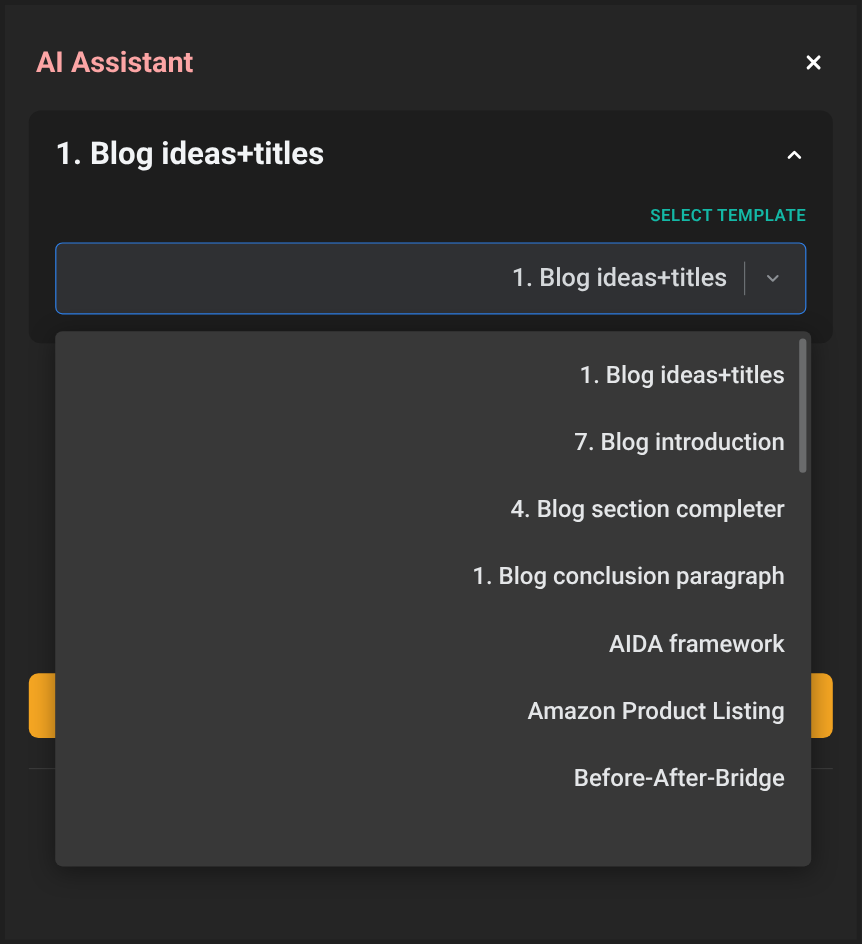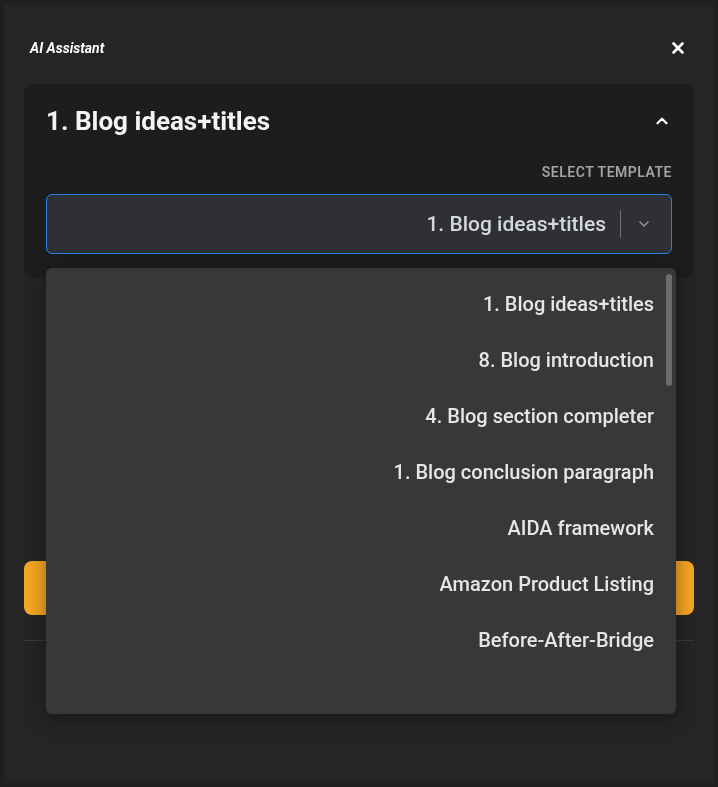--- a/index.html
+++ b/index.html
@@ -27,24 +27,23 @@
       padding: 20px 20px 0 20px;
       position: relative;
     }
     .header {
       display: flex;
       justify-content: space-between;
       align-items: center;
       padding: 14px 6px 26px 6px;
     }
     .header-title {
-      color: #ffffff;
-      font-size: 14px;
+      color: #fca5a5;
+      font-size: 24px;
       font-weight: 700;
-      font-style: italic;
     }
     .close-icon {
       color: #ffffff;
       cursor: pointer;
       width: 20px;
       height: 20px;
       display: flex;
       align-items: center;
       justify-content: center;
     }
@@ -77,21 +76,21 @@
       height: 20px;
       display: flex;
       align-items: center;
       justify-content: center;
     }
     .collapse-icon svg {
       width: 18px;
       height: 18px;
     }
     .field-label {
-      color: #a3a3a3;
+      color: #14b8a6;
       font-size: 14px;
       font-weight: 600;
       letter-spacing: 0.5px;
       margin-bottom: 14px;
     }
     .select-wrapper {
       position: relative;
     }
     .select-control {
       width: 100%;
@@ -220,21 +219,21 @@
             <svg viewBox="0 0 24 24" fill="none" stroke="currentColor" stroke-width="2.5" stroke-linecap="round" stroke-linejoin="round">
               <path d="M6 9l6 6 6-6"></path>
             </svg>
           </div>
         </div>
 
         <div class="dropdown-menu">
           <div class="dropdown-inner">
             <div class="dropdown-list">
               <div class="dropdown-item">1. Blog ideas+titles</div>
-              <div class="dropdown-item">8. Blog introduction</div>
+              <div class="dropdown-item">7. Blog introduction</div>
               <div class="dropdown-item">4. Blog section completer</div>
               <div class="dropdown-item">1. Blog conclusion paragraph</div>
               <div class="dropdown-item">AIDA framework</div>
               <div class="dropdown-item">Amazon Product Listing</div>
               <div class="dropdown-item">Before-After-Bridge</div>
             </div>
             <div class="dropdown-scrollbar"></div>
           </div>
         </div>
       </div>

